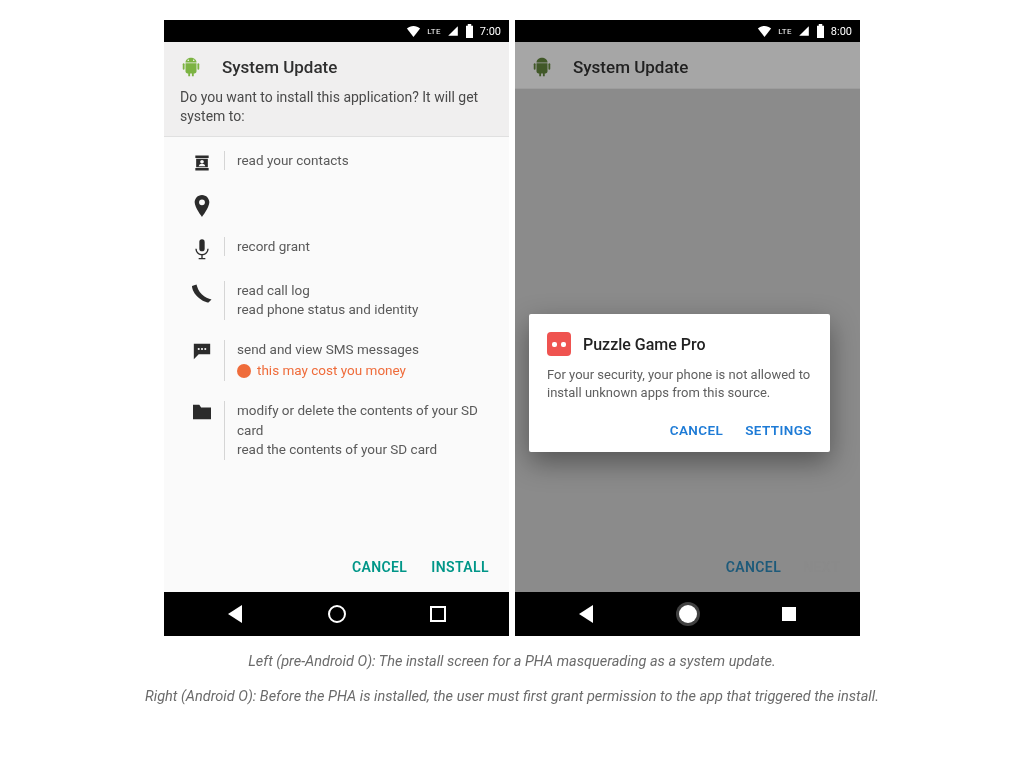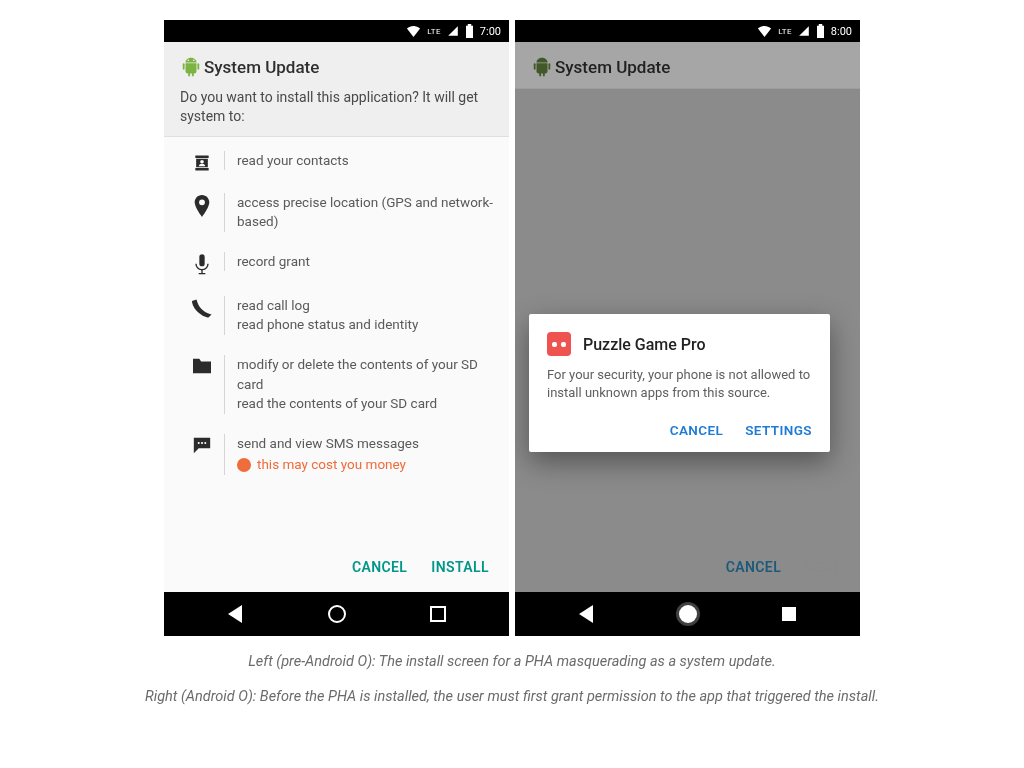--- a/index.html
+++ b/index.html
@@ -53,21 +53,21 @@
   .statusbar .lte { font-size: 8px; letter-spacing: .3px; }
   .statusbar svg { fill: #fff; }
   
   .apphdr {
     padding: 14px 16px 10px 16px;
     background: #f0efef;
     position: relative;
     border-bottom: 1px solid #e0e0e0;
   }
   .apphdr.dim { filter: brightness(.70) saturate(.9); background:#ededed; }
-  .titlerow { display:flex; align-items:center; gap:2px; }
+  .titlerow { display:flex; align-items:center; gap:20px; }
   .titlerow .title { font-size: 17px; color:#2f2f2f; font-weight: 500; }
   
   .robot {
     width: 22px; height: 22px; position: relative;
   }
   .prompt {
     margin-top: 10px;
     font-size: 14px;
     color: #4a4a4a;
     line-height: 1.35;
@@ -256,21 +256,20 @@
           </div>
           <div class="ptext"><span>read your contacts</span></div>
         </div>
 
         <div class="perm">
           <div class="picon">
             <svg width="18" height="22" viewBox="0 0 24 30" fill="#2b2b2b">
                 <path d="M12 0C6 0 2 5 2 10c0 7 10 20 10 20s10-13 10-20C22 5 18 0 12 0zm0 14a4 4 0 1 1 0-8 4 4 0 0 1 0 8z"></path>
               </svg>
           </div>
-          <div class="ptext"><span>access precise location (GPS and network-based)</span></div>
         </div>
 
         <div class="perm">
           <div class="picon">
             <svg width="16" height="22" viewBox="0 0 24 32" fill="#2b2b2b">
                 <rect x="8" y="0" width="8" height="18" rx="4"></rect>
                 <path d="M4 14a8 8 0 0 0 16 0h2a10 10 0 0 1-9 10v4h4v2H7v-2h4v-4A10 10 0 0 1 2 14z"></path>
               </svg>
           </div>
           <div class="ptext"><span>record grant</span></div>
@@ -278,50 +277,50 @@
 
         <div class="perm">
           <div class="picon">
             <svg width="20" height="20" viewBox="0 0 24 24" fill="#2b2b2b">
                 <path d="M6 2c1 4 3 9 7 13s9 6 13 7l-4 4c-2 0-9-2-15-8S0 6 0 4z" transform="scale(.9)"></path>
               </svg>
           </div>
           <div class="ptext">
             <span>read call log</span>
             <span class="line2">read phone status and identity</span>
-          </div>
-        </div>
-
-        <div class="perm">
-          <div class="picon">
-            <svg width="22" height="18" viewBox="0 0 24 20" fill="#2b2b2b">
-                <path d="M2 2h7l2 3h11v13H2z"></path>
-              </svg>
-          </div>
-          <div class="ptext">
-            <span>modify or delete the contents of your SD card</span>
-            <span class="line2">read the contents of your SD card</span>
           </div>
         </div>
 
         <div class="perm">
           <div class="picon">
             <svg width="20" height="18" viewBox="0 0 24 22" fill="#2b2b2b">
                 <path d="M2 2h20v13H8l-6 6z"></path>
                 <circle cx="8" cy="8.5" r="1.3" fill="#fafafa"></circle>
                 <circle cx="12" cy="8.5" r="1.3" fill="#fafafa"></circle>
                 <circle cx="16" cy="8.5" r="1.3" fill="#fafafa"></circle>
               </svg>
           </div>
           <div class="ptext">
             <span>send and view SMS messages</span>
             <div class="warn">
               <span class="warndot"></span>
               <span>this may cost you money</span>
             </div>
+          </div>
+        </div>
+
+        <div class="perm">
+          <div class="picon">
+            <svg width="22" height="18" viewBox="0 0 24 20" fill="#2b2b2b">
+                <path d="M2 2h7l2 3h11v13H2z"></path>
+              </svg>
+          </div>
+          <div class="ptext">
+            <span>modify or delete the contents of your SD card</span>
+            <span class="line2">read the contents of your SD card</span>
           </div>
         </div>
       </div>
 
       <div class="actions">
         <span class="btn">CANCEL</span>
         <span class="btn">INSTALL</span>
       </div>
 
       <div class="navbar">

